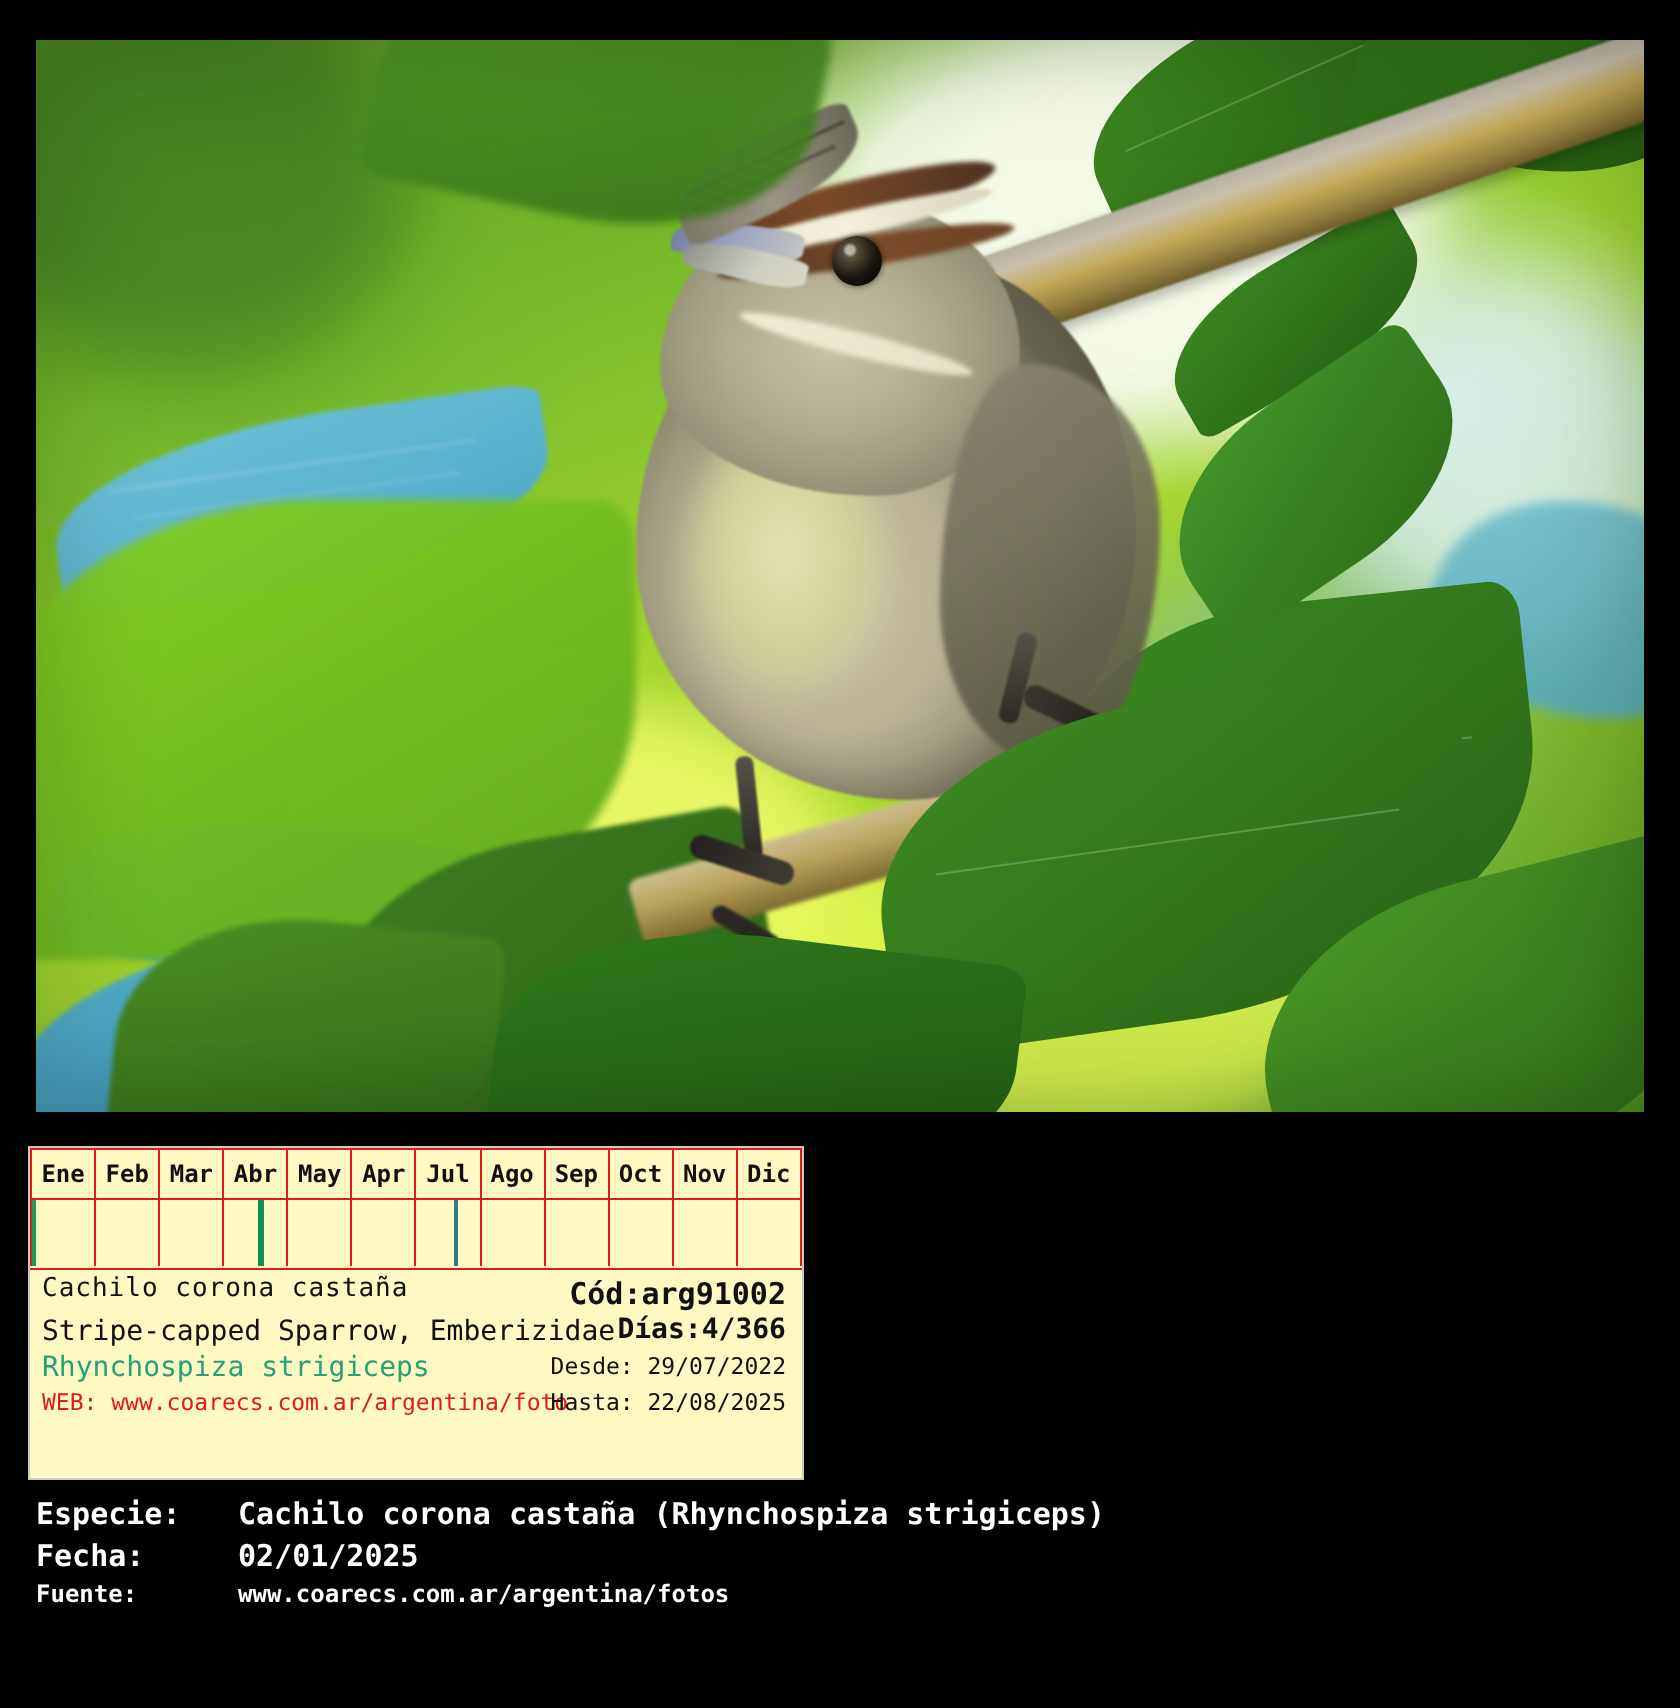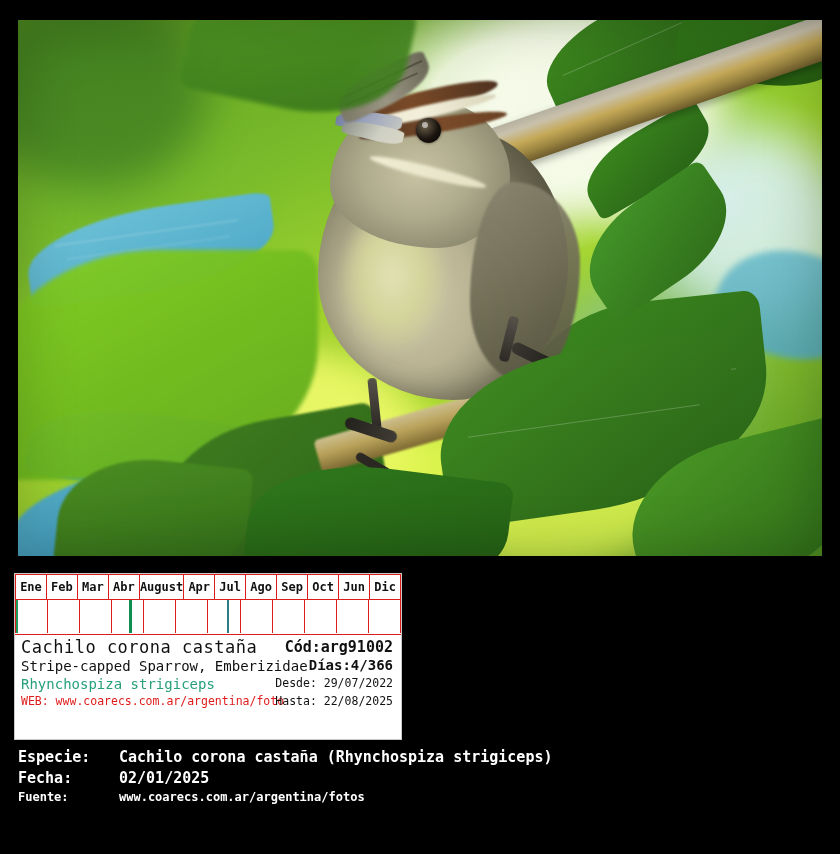--- a/index.html
+++ b/index.html
@@ -16,36 +16,36 @@
      radial-gradient(ellipse 300px 220px at 36% 80%, #d8ec3f 0%, #9ed02a 48%, rgba(158,208,42,0) 80%),
      radial-gradient(ellipse 260px 200px at 10% 30%, #76b92c 0%, rgba(118,185,44,0) 75%),
      linear-gradient(160deg,#5e9c22 0%,#79bb2a 28%,#a6d72f 52%,#7fb92b 74%,#4f8f22 100%);}
 
   .blob{border-radius:50%;filter:blur(14px);}
   .leaf{position:absolute;border-radius:60% 8% 60% 8%/60% 8% 60% 8%;}
   .leafsharp{position:absolute;border-radius:52% 6% 52% 6%/58% 10% 58% 10%;}
   .vein{position:absolute;background:rgba(255,255,255,.20);height:1px;transform-origin:left center;}
 
   
-  #infobox{position:absolute;left:14px;top:573px;width:388px;height:167px;background:#ffffff;
+  #infobox{position:absolute;left:14px;top:573px;width:388px;height:167px;background:#fef9c3;
            border:1px solid #c9c9c9;box-sizing:border-box;}
   #cal{position:relative;width:100%;height:61px;border-bottom:1px solid #e01b1b;box-sizing:border-box;}
   .calrow{display:flex;height:26px;border-bottom:1.5px solid #e01b1b;border-top:1.5px solid #e01b1b;box-sizing:border-box;}
   .calcell{flex:1 1 0;border-right:1.5px solid #e01b1b;display:flex;align-items:center;justify-content:center;
            font-family:"DejaVu Sans Mono",monospace;font-size:12px;font-weight:bold;color:#111;box-sizing:border-box;letter-spacing:0px;}
   .calcell:first-child{border-left:1.5px solid #e01b1b;}
   .calbody{position:relative;display:flex;height:33px;box-sizing:border-box;}
   .calbcell{flex:1 1 0;border-right:1.5px solid #e01b1b;box-sizing:border-box;}
   .calbcell:first-child{border-left:1.5px solid #e01b1b;}
   .tick{position:absolute;top:0;bottom:0;width:3px;}
   .tick.thin{width:2px;}
 
   #ibtext{position:relative;padding:0 4px;height:105px;}
   .ln{position:absolute;white-space:pre;font-family:"DejaVu Sans Mono",monospace;}
-  .l-common{left:6px;top:2px;font-size:17px;color:#111;letter-spacing:.5px;}
+  .l-common{left:6px;top:2px;font-size:13px;color:#111;letter-spacing:.5px;}
   .l-eng{left:6px;top:23px;font-size:14px;color:#111;}
   .l-sci{left:6px;top:41px;font-size:14px;color:#27a07b;}
   .l-web{left:6px;top:59px;font-size:11.5px;color:#e01b1b;}
   .l-total{left:6px;top:78px;font-size:11.5px;color:#111;}
   .l-cod{right:8px;top:3px;font-size:15px;font-weight:bold;color:#111;}
   .l-dias{right:8px;top:22px;font-size:14px;font-weight:bold;color:#111;}
   .l-desde{right:8px;top:41px;font-size:11.5px;color:#111;}
   .l-hasta{right:8px;top:59px;font-size:11.5px;color:#111;}
 
   
@@ -170,27 +170,27 @@
   </div>
 
   <div id="infobox">
 
     <div id="cal">
       <div class="calrow">
         <div class="calcell">Ene</div>
         <div class="calcell">Feb</div>
         <div class="calcell">Mar</div>
         <div class="calcell">Abr</div>
-        <div class="calcell">August</div>
+        <div class="calcell">May</div>
         <div class="calcell">Apr</div>
         <div class="calcell">Jul</div>
         <div class="calcell">Ago</div>
         <div class="calcell">Sep</div>
         <div class="calcell">Oct</div>
-        <div class="calcell">Jun</div>
+        <div class="calcell">Nov</div>
         <div class="calcell">Dic</div>
       </div>
       <div class="calbody" id="calbody">
         <div class="calbcell"></div>
         <div class="calbcell"></div>
         <div class="calbcell"></div>
         <div class="calbcell"></div>
         <div class="calbcell"></div>
         <div class="calbcell"></div>
         <div class="calbcell"></div>

